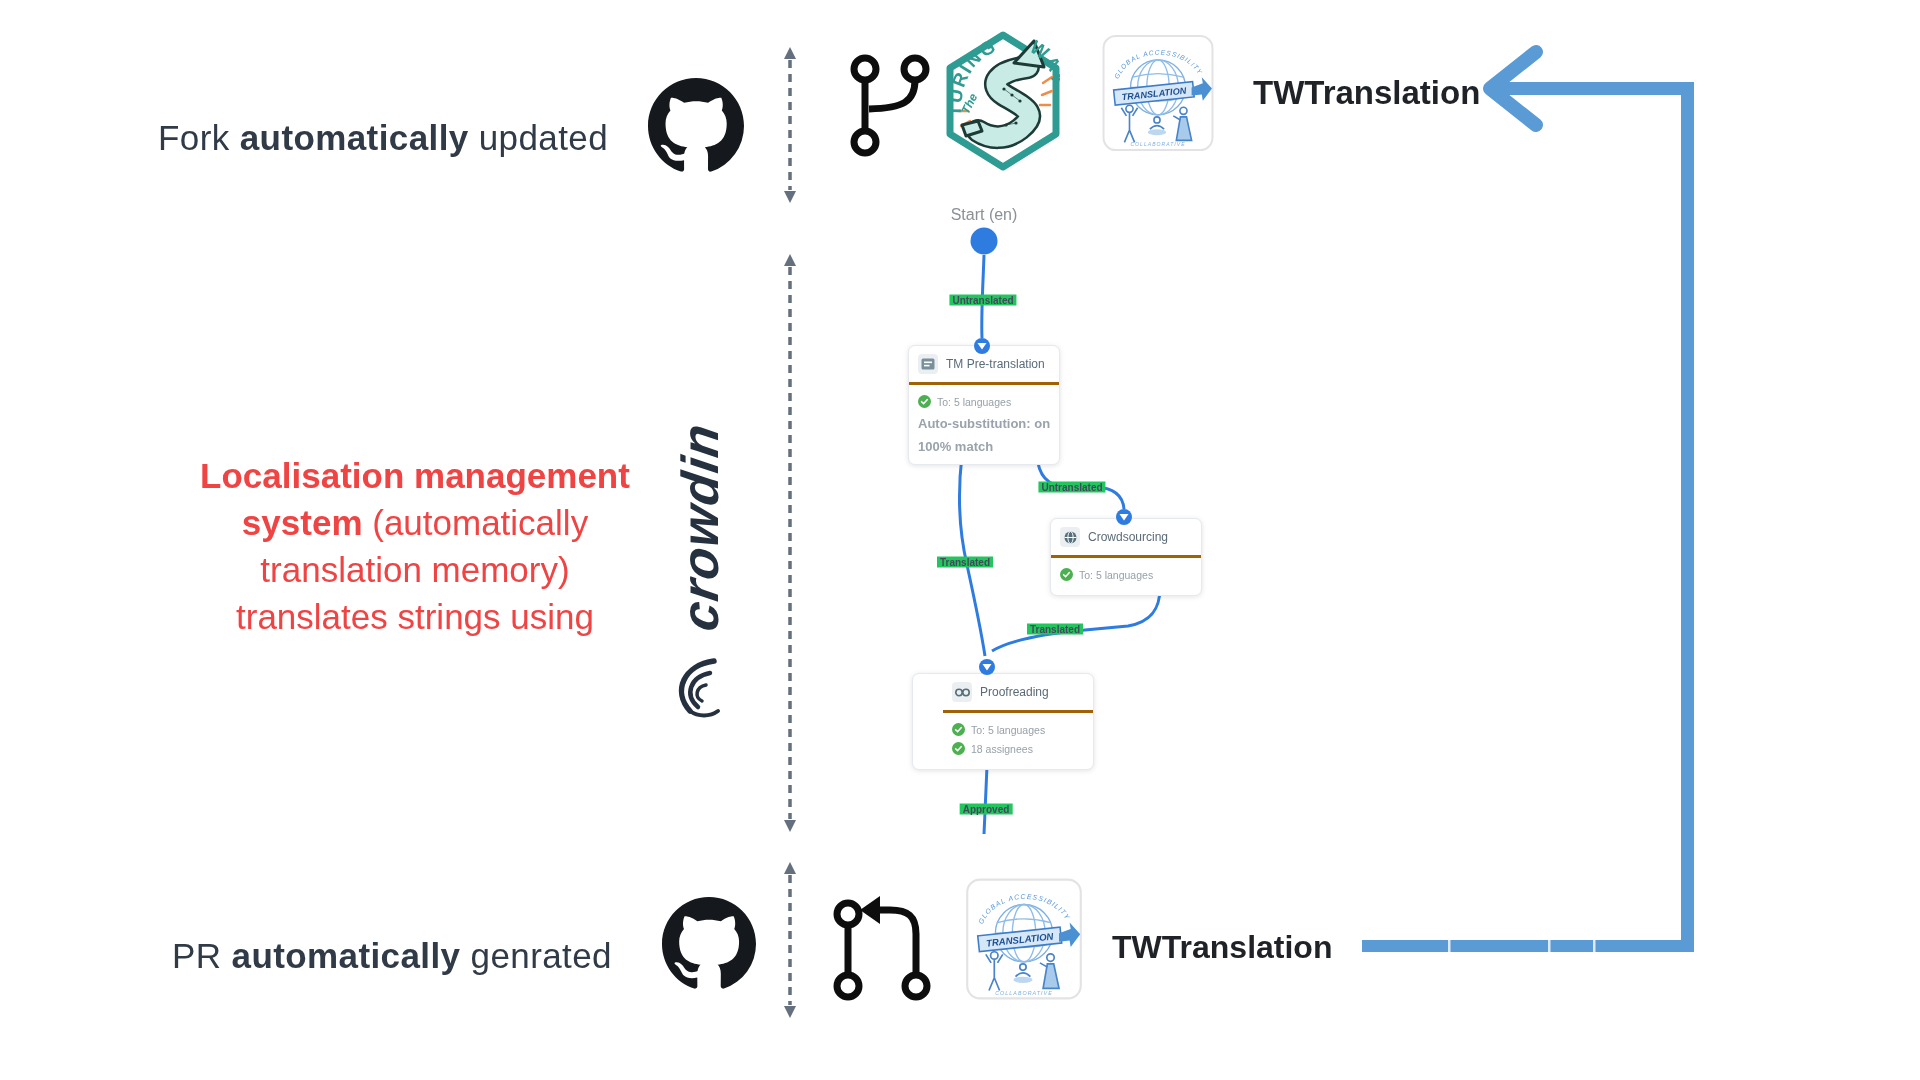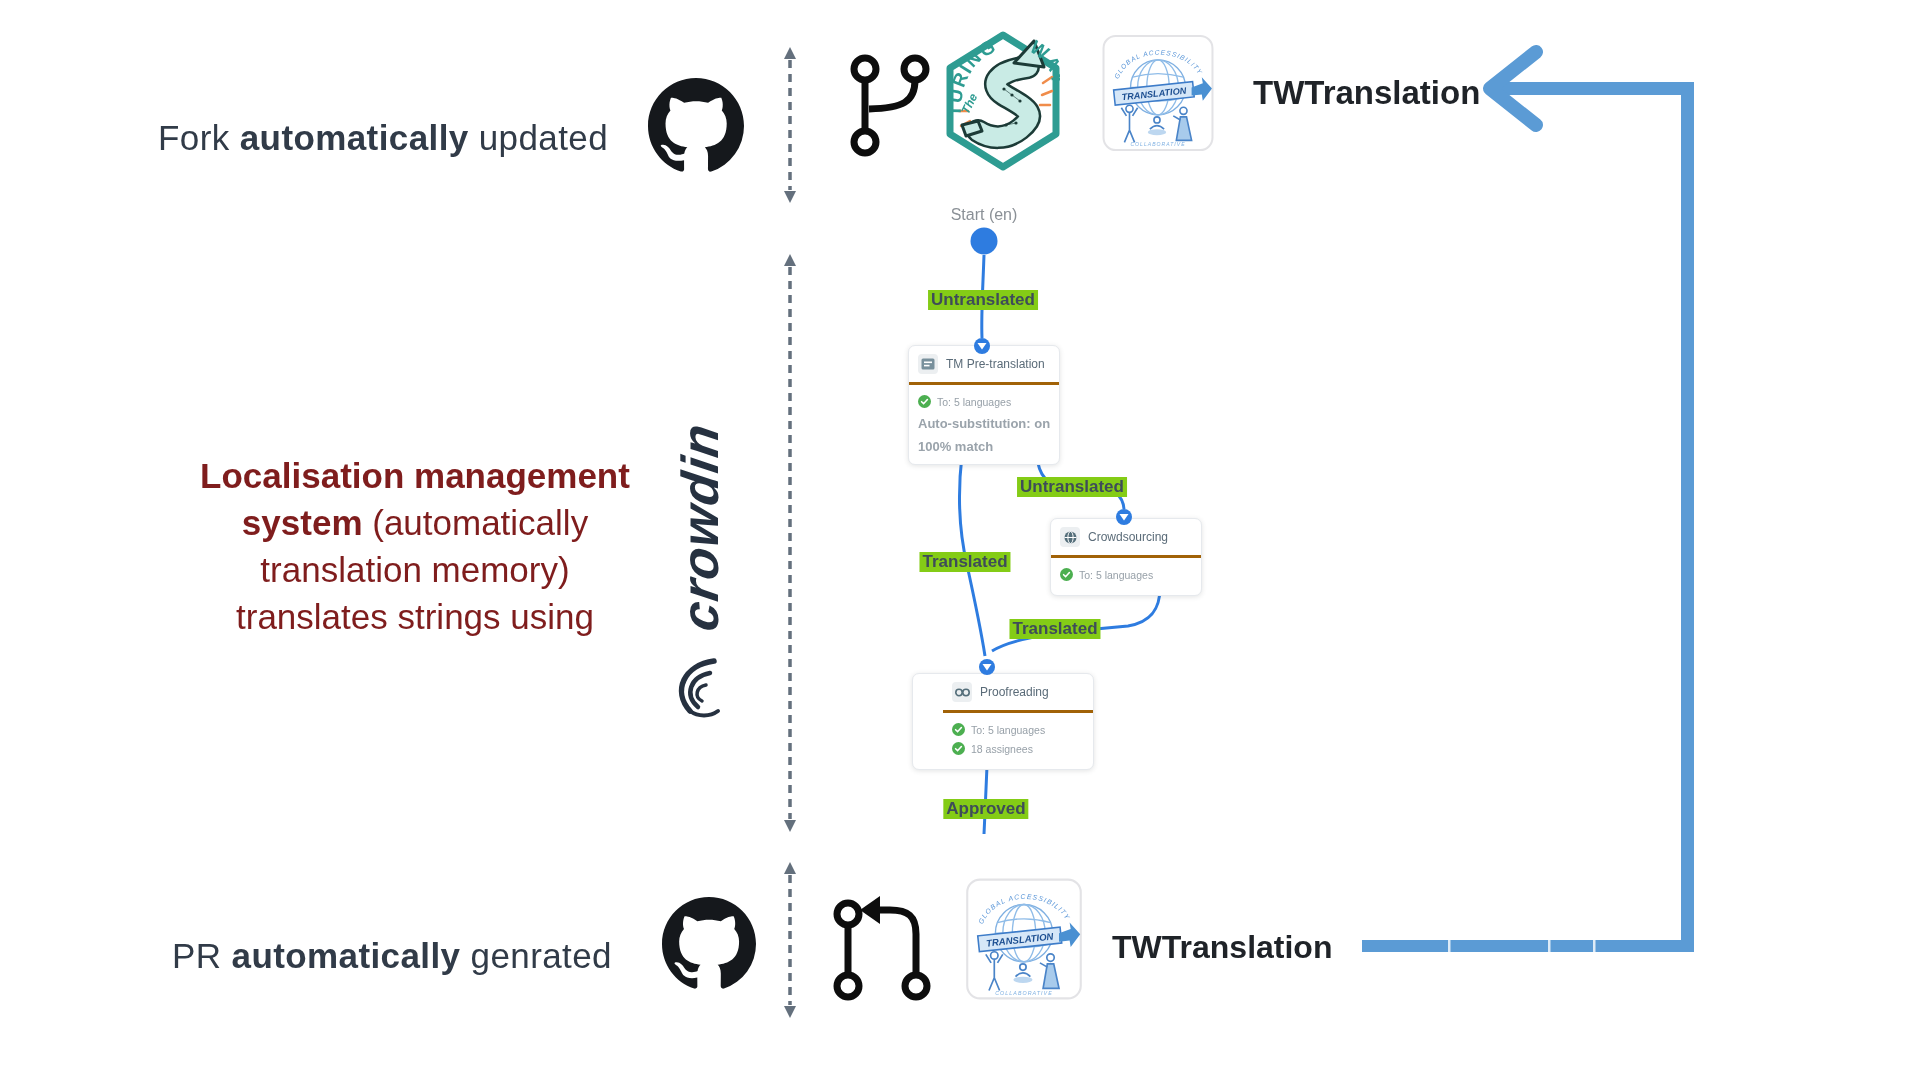--- a/index.html
+++ b/index.html
@@ -5,21 +5,21 @@
   html,body{margin:0;padding:0;background:#fff;}
   .canvas{
     position:relative;width:1920px;height:1080px;background:#ffffff;overflow:hidden;
     font-family:"Liberation Sans","DejaVu Sans",sans-serif;color:#303a46;
   }
   .abs{position:absolute;}
 
   
   .headline{font-size:35px;color:#313b48;letter-spacing:.4px;white-space:nowrap;}
   .headline b{font-weight:bold;}
-  .loc-block{width:550px;text-align:center;font-size:35px;line-height:47px;color:#7f1d1d;}
+  .loc-block{width:550px;text-align:center;font-size:35px;line-height:47px;color:#ef4444;}
   .repo-name{font-size:33px;font-weight:bold;color:#1f2328;white-space:nowrap;}
 
   
   .crowdin-word{
     font-size:52px;font-weight:bold;font-style:italic;color:#263140;letter-spacing:1px;
     transform:translate(-50%,-50%) rotate(-90deg) skewX(-8deg);white-space:nowrap;
   }
 
   
   .flow-card{
@@ -29,22 +29,22 @@
   .card-head{display:flex;align-items:center;gap:8px;padding:8px 9px;border-bottom:3px solid #a16207;}
   .card-title{font-size:12px;color:#5a6b78;white-space:nowrap;}
   .head-ico{width:20px;height:20px;border-radius:4px;background:#eceff1;display:flex;align-items:center;justify-content:center;flex:0 0 20px;}
   .card-body{padding:7px 9px 8px;}
   .crow{display:flex;align-items:center;gap:6px;margin:3px 0 6px;text-align:right;}
   .crow-text{font-size:10.5px;color:#97a0a8;white-space:nowrap;}
   .plain-line{font-size:13px;color:#9aa3ab;margin:8px 0 2px;white-space:nowrap;font-weight:bold;}
 
   
   .edge-label{
-    position:absolute;transform:translate(-50%,-50%);font-size:17px;font-weight:bold;color:#3e4c59;
-    background:#84cc16;padding:0 3px;z-index:4;white-space:nowrap;
+    position:absolute;transform:translate(-50%,-50%);font-size:10px;font-weight:bold;color:#3e4c59;
+    background:#22c55e;padding:0 3px;z-index:4;white-space:nowrap;
   }
   .start-label{
     position:absolute;transform:translate(-50%,-50%);font-size:16px;color:#8a9096;z-index:2;white-space:nowrap;
   }
   svg{display:block;}
 </style>
 </head>
 <body>
 
 <div class="canvas">

